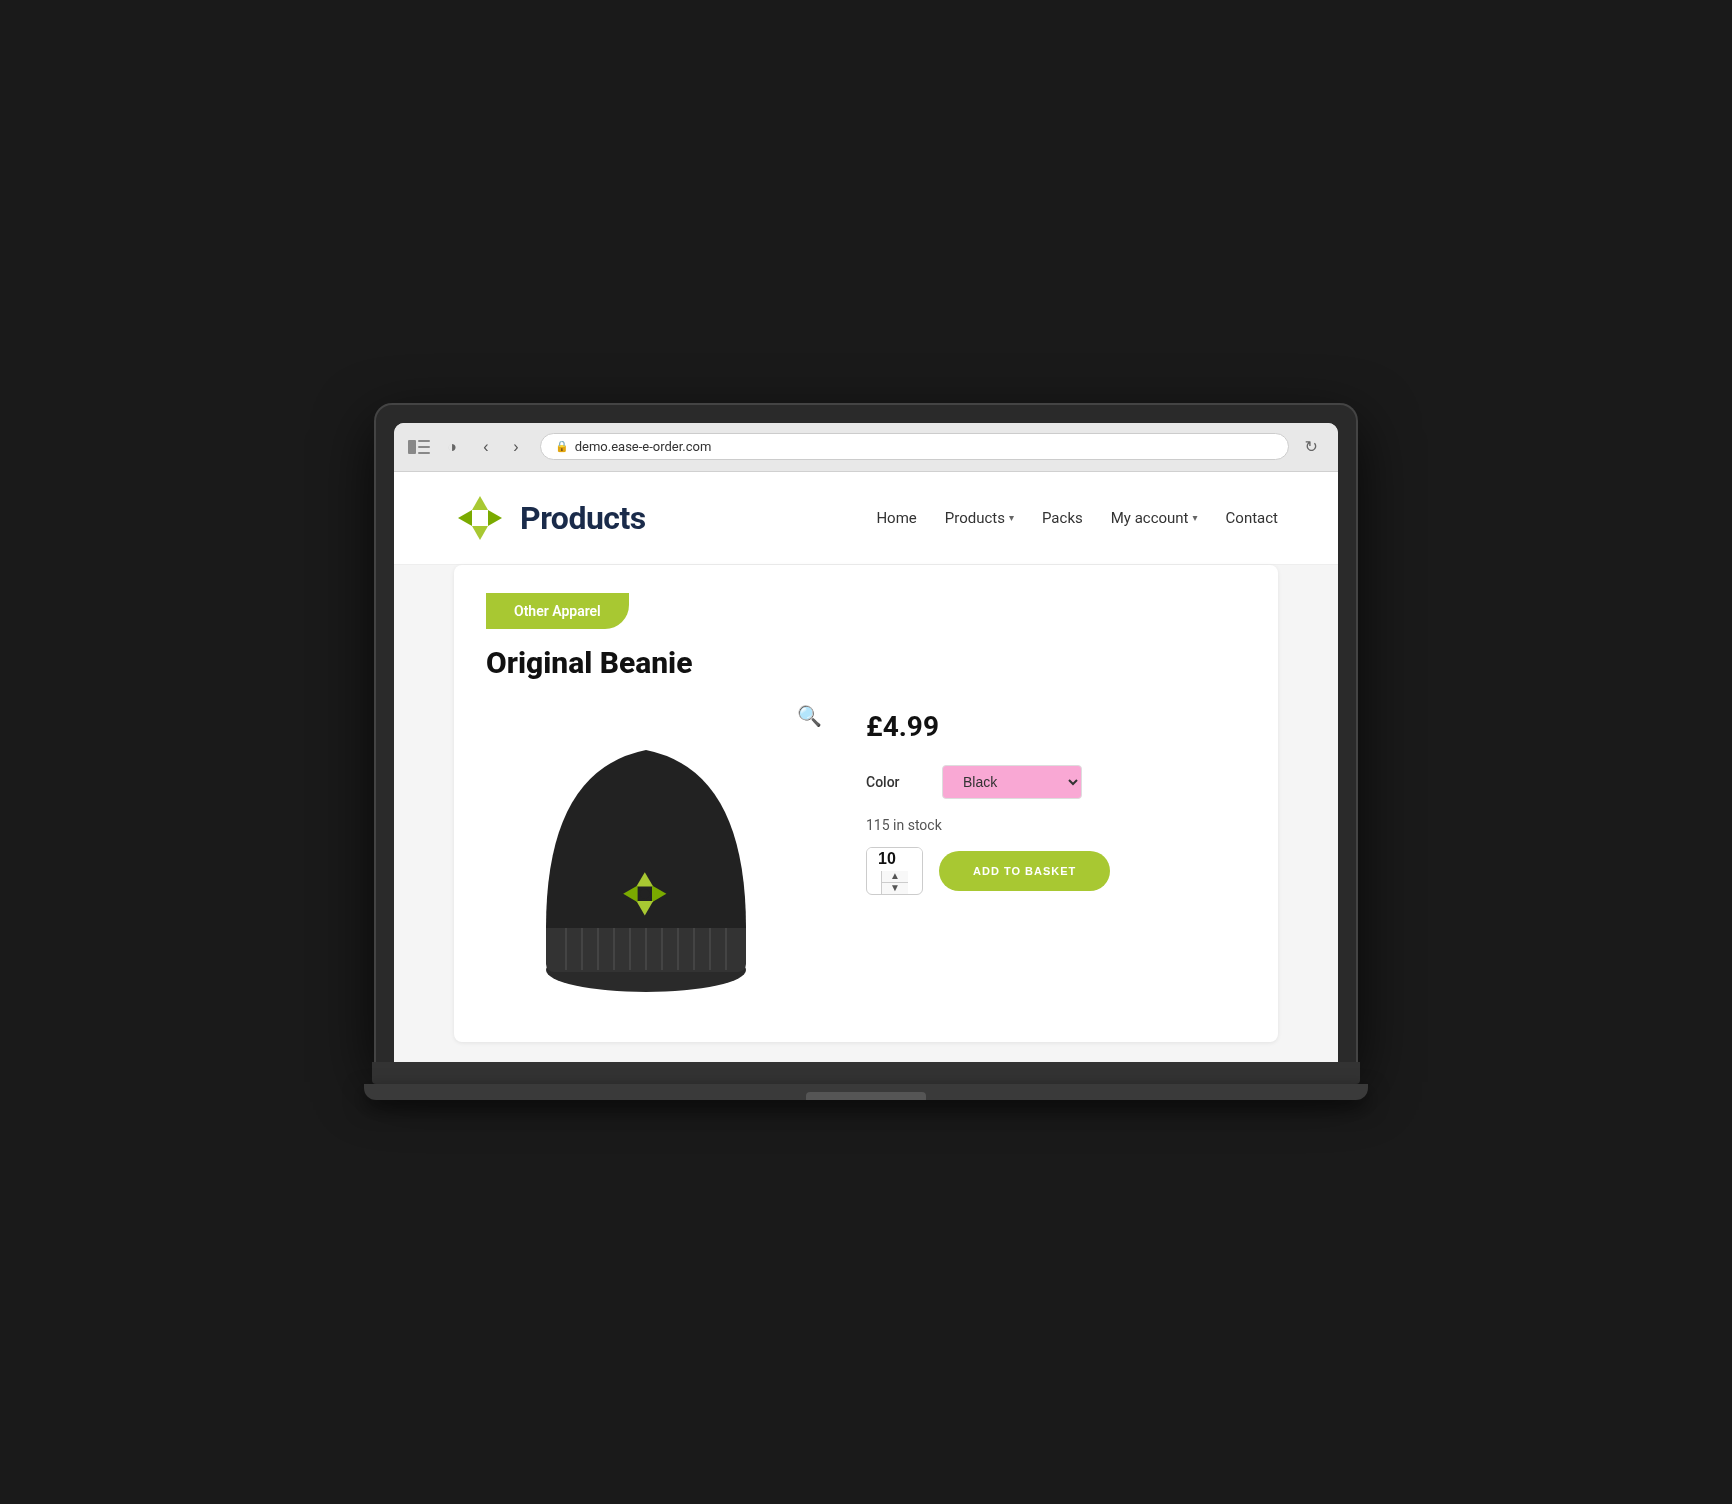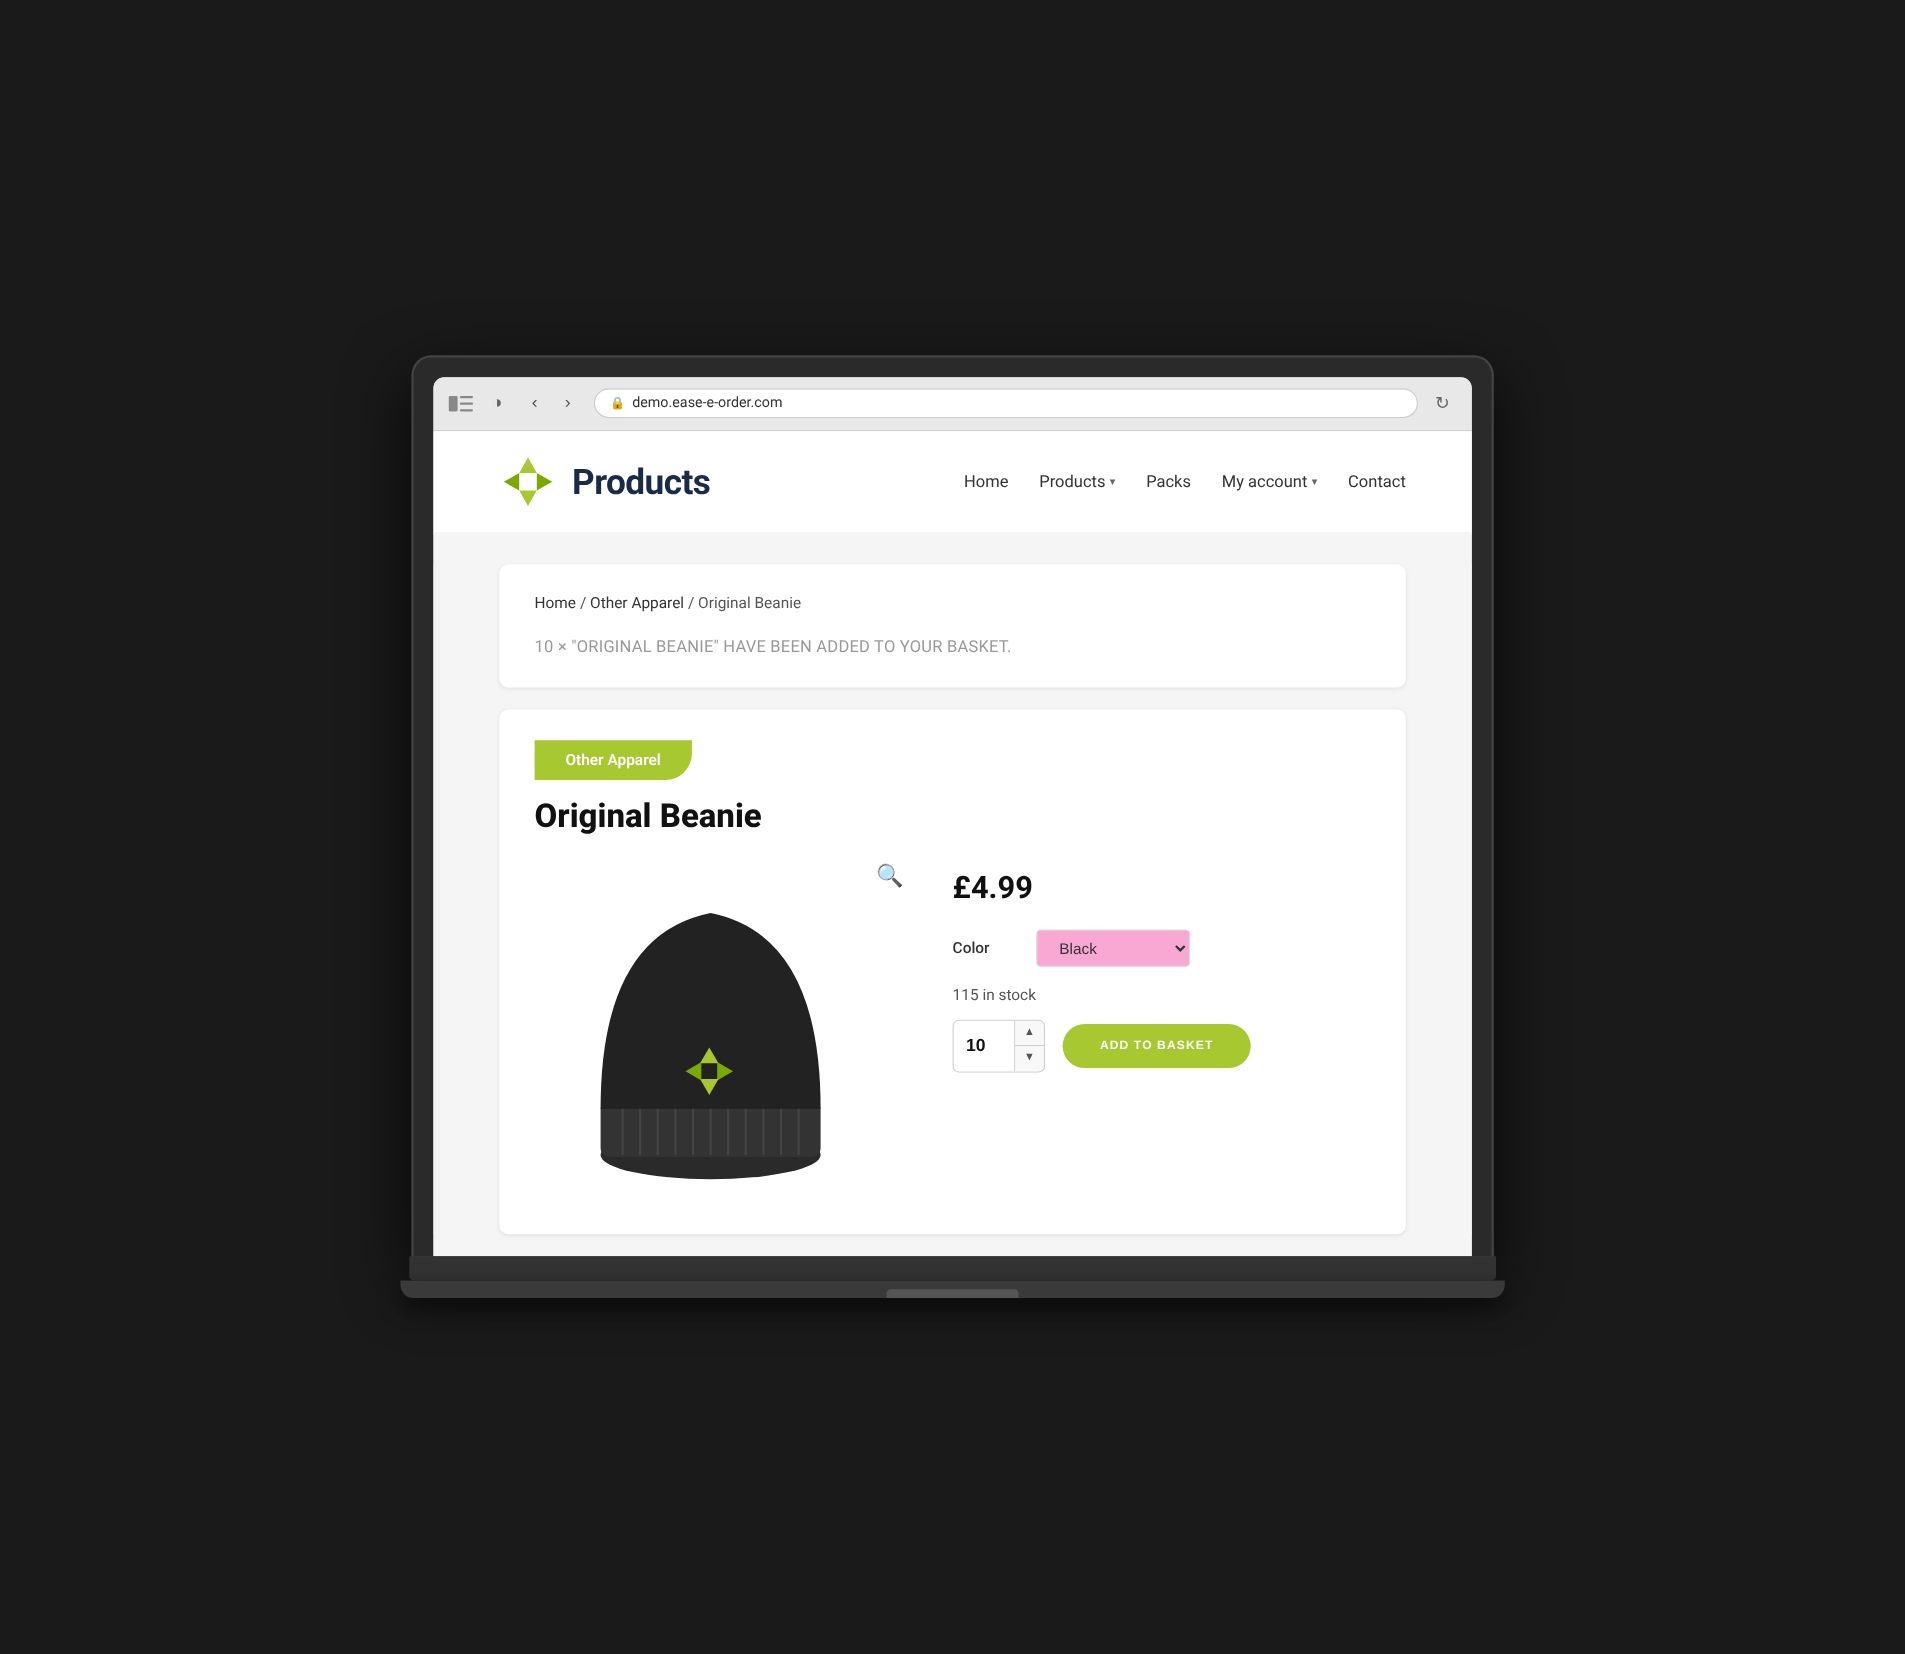--- a/index.html
+++ b/index.html
@@ -349,20 +349,21 @@
       gap: 16px;
     }
 
     .quantity-input-wrap {
       display: flex;
       align-items: center;
       border: 1px solid #ccc;
       border-radius: 6px;
       overflow: hidden;
       height: 48px;
+      flex-direction: column;
     }
 
     .qty-input {
       width: 55px;
       height: 100%;
       border: none;
       text-align: center;
       font-size: 16px;
       font-weight: 600;
       color: #111;
@@ -502,26 +503,20 @@
               <span class="chevron-down">▾</span>
             </a>
             <a class="nav-item">
               <span>Contact</span>
             </a>
           </nav>
         </div>
 
         <div class="site-main">
 
-          <div class="breadcrumb-card">
-            <div class="breadcrumb">
-              <a>Home</a><span> / </span><a>Other Apparel</a><span> / </span><span>Original Beanie</span>
-            </div>
-            <div class="notification-msg">10 × "ORIGINAL BEANIE" HAVE BEEN ADDED TO YOUR BASKET.</div>
-          </div>
 
           <div class="product-card">
             <div class="category-badge">Other Apparel</div>
             <h1 class="product-title">Original Beanie</h1>
 
             <div class="product-body">
 
               <div class="product-image-wrap">
                 <button class="zoom-icon-btn">
                   <span>🔍</span>

